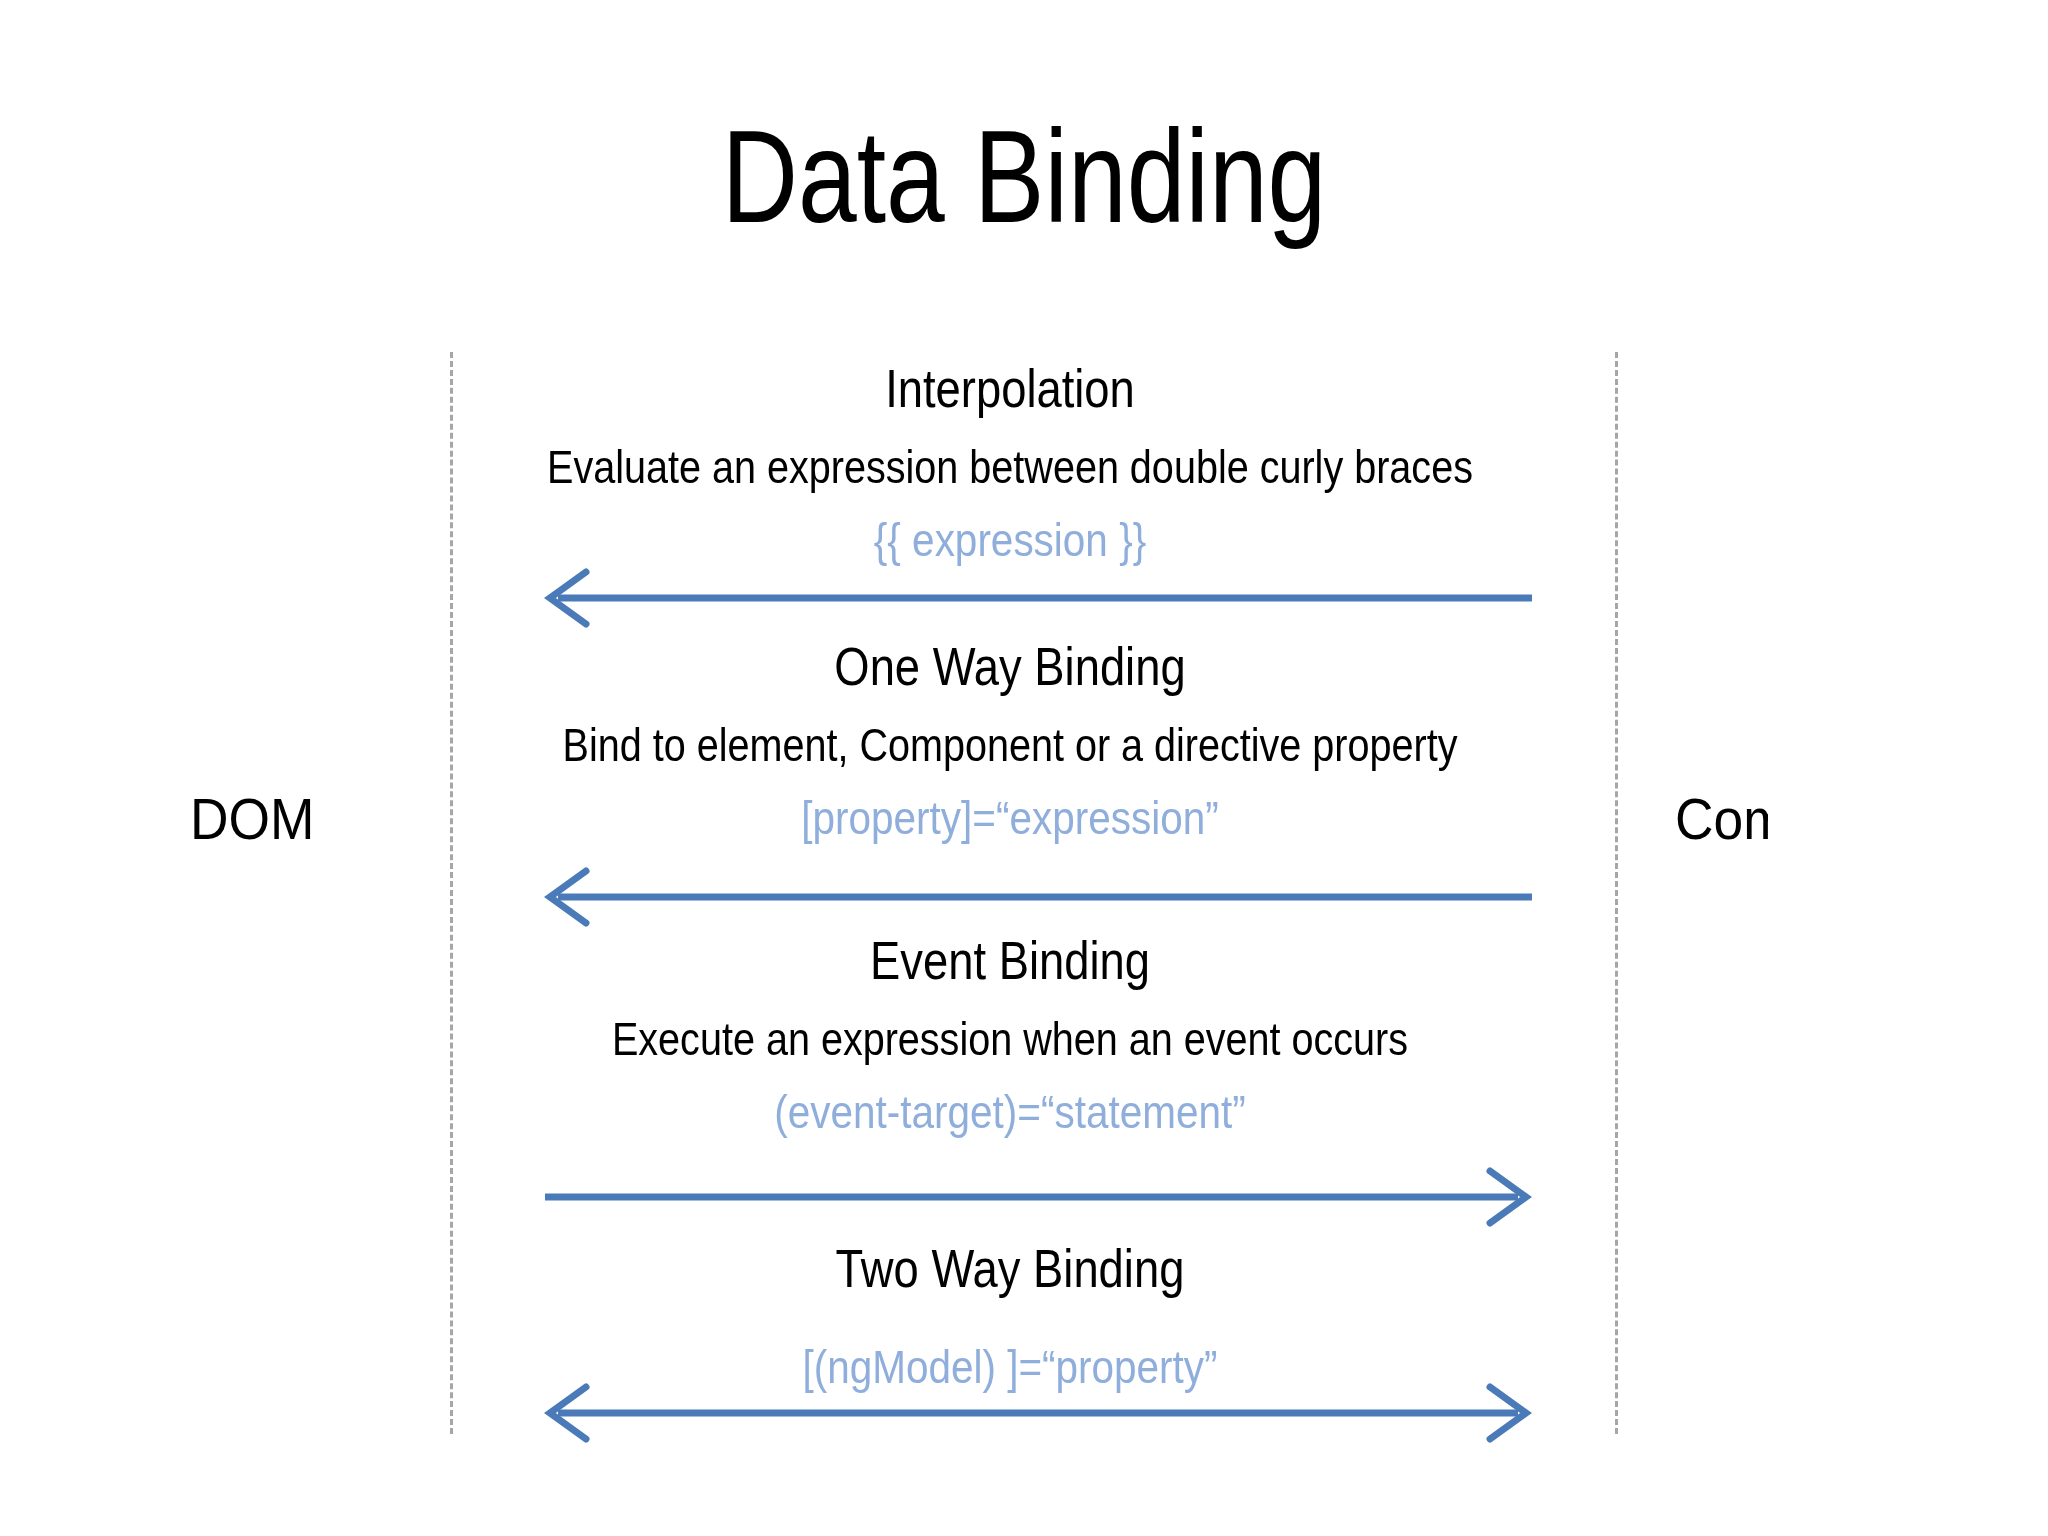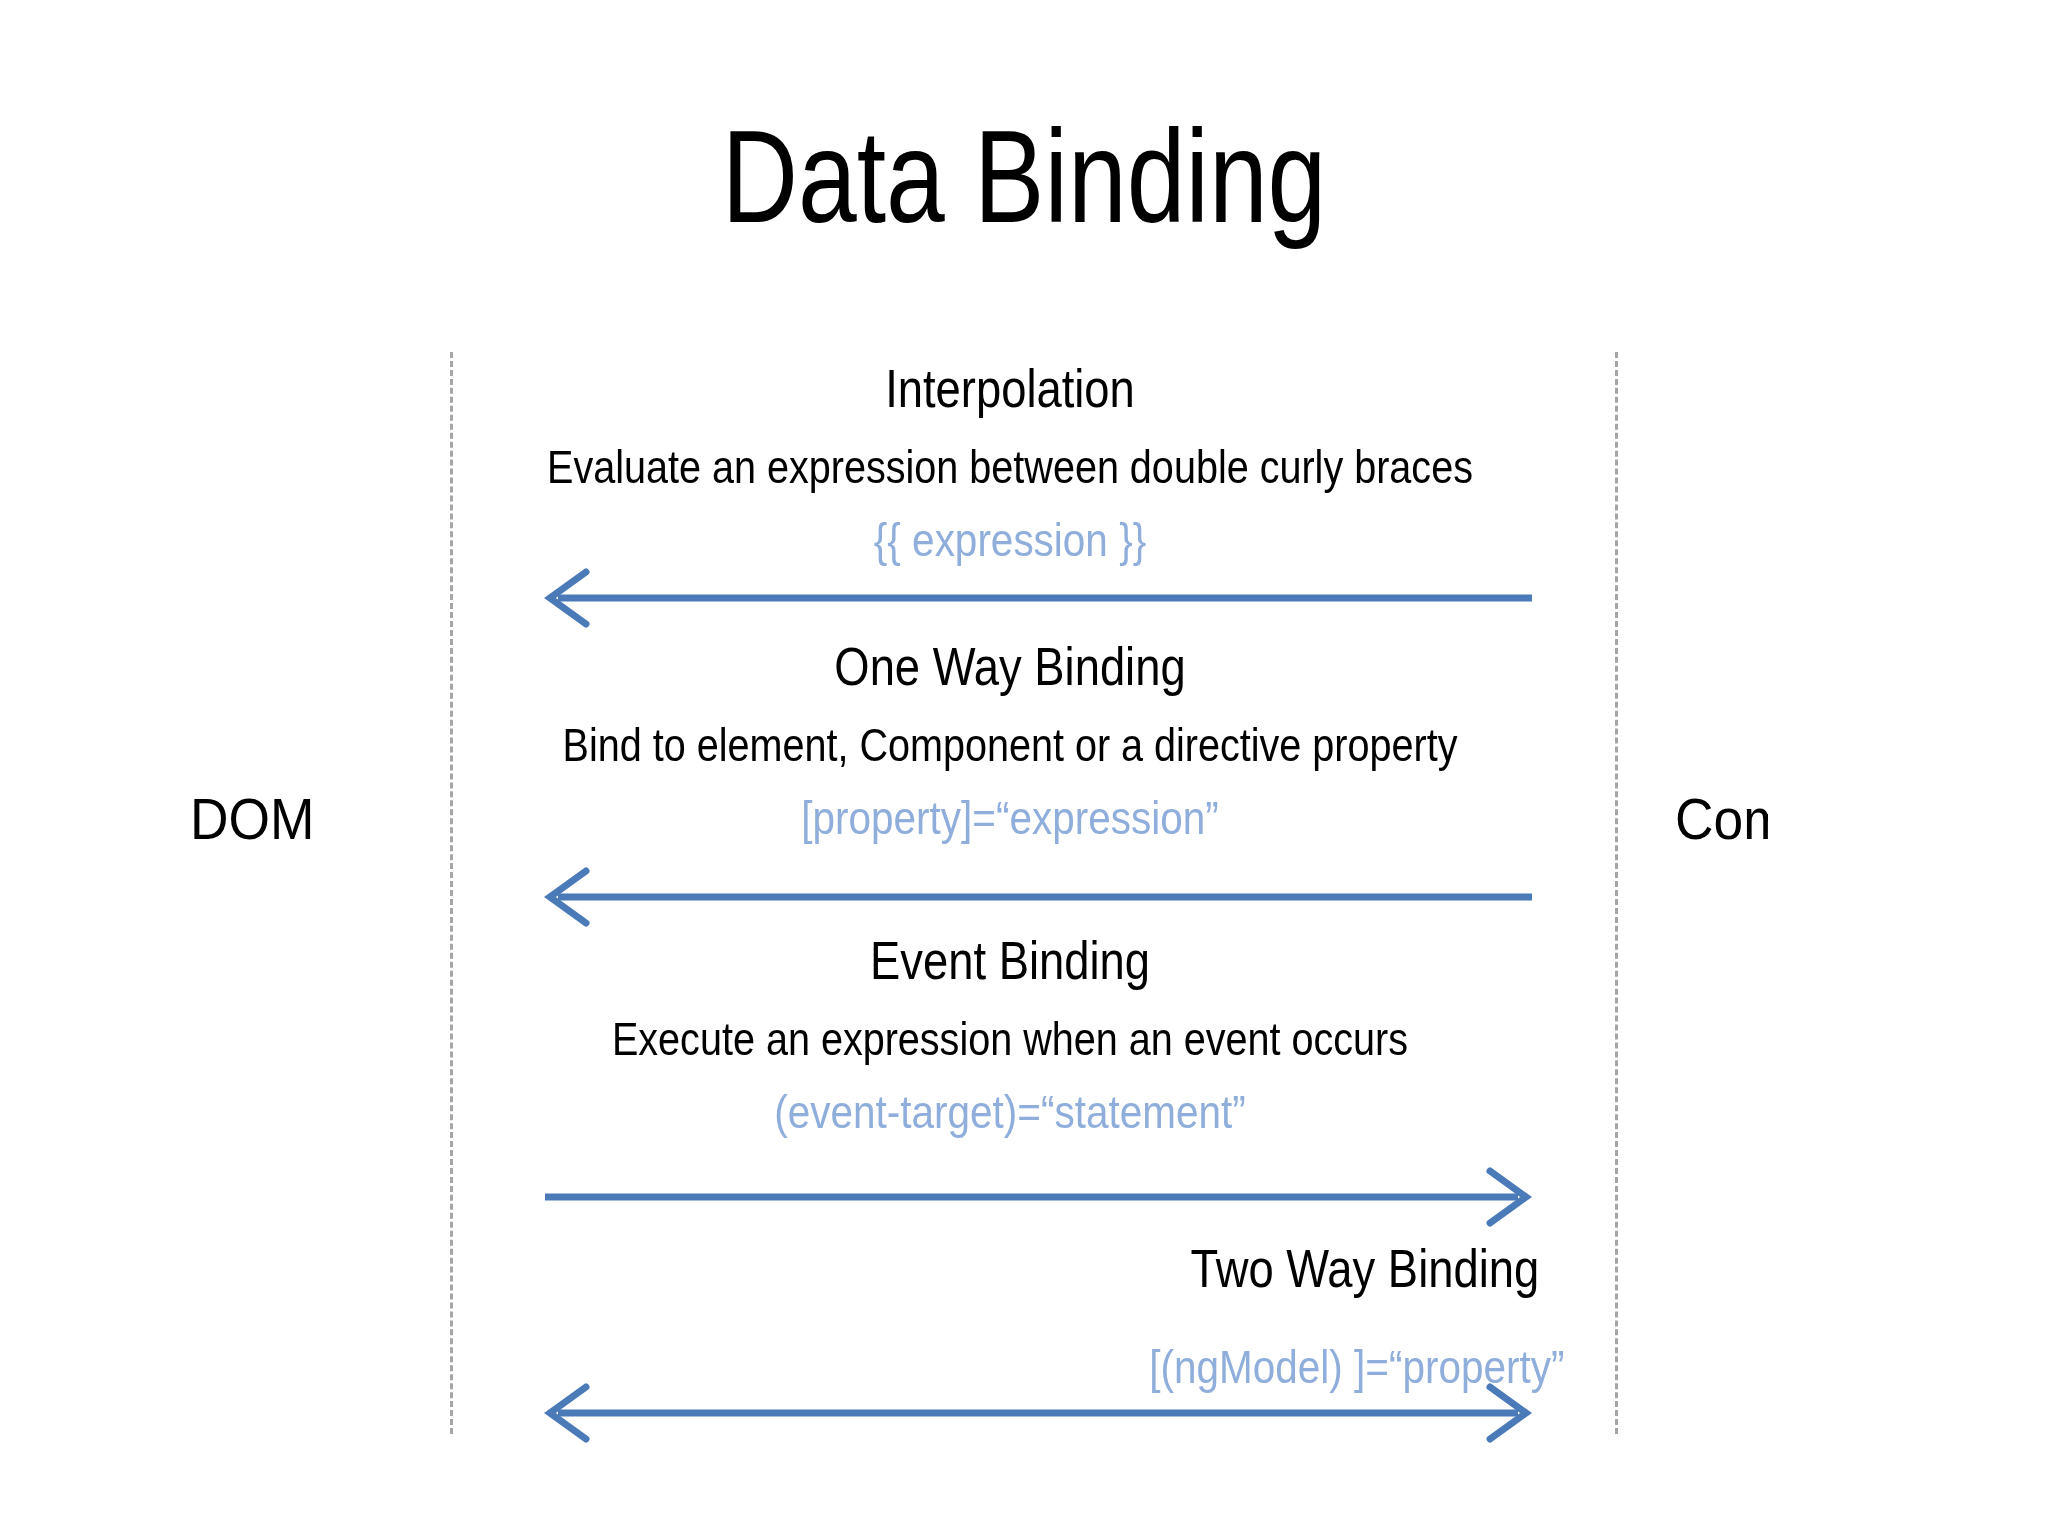--- a/index.html
+++ b/index.html
@@ -92,21 +92,21 @@
     line-height: 1.06;
     white-space: nowrap;
     color: #8faedb;
     transform: scaleX(0.88);
     margin-top: 24px;
   }
 
   #band-interpolation { top: 360px; }
   #band-oneway        { top: 638px; }
   #band-event         { top: 932px; }
-  #band-twoway        { top: 1240px; text-align: right; }
+  #band-twoway        { top: 1240px; }
 
   
   .arrow-layer {
     position: absolute;
     left: 0;
     top: 0;
     width: 2048px;
     height: 1536px;
     pointer-events: none;
   }

